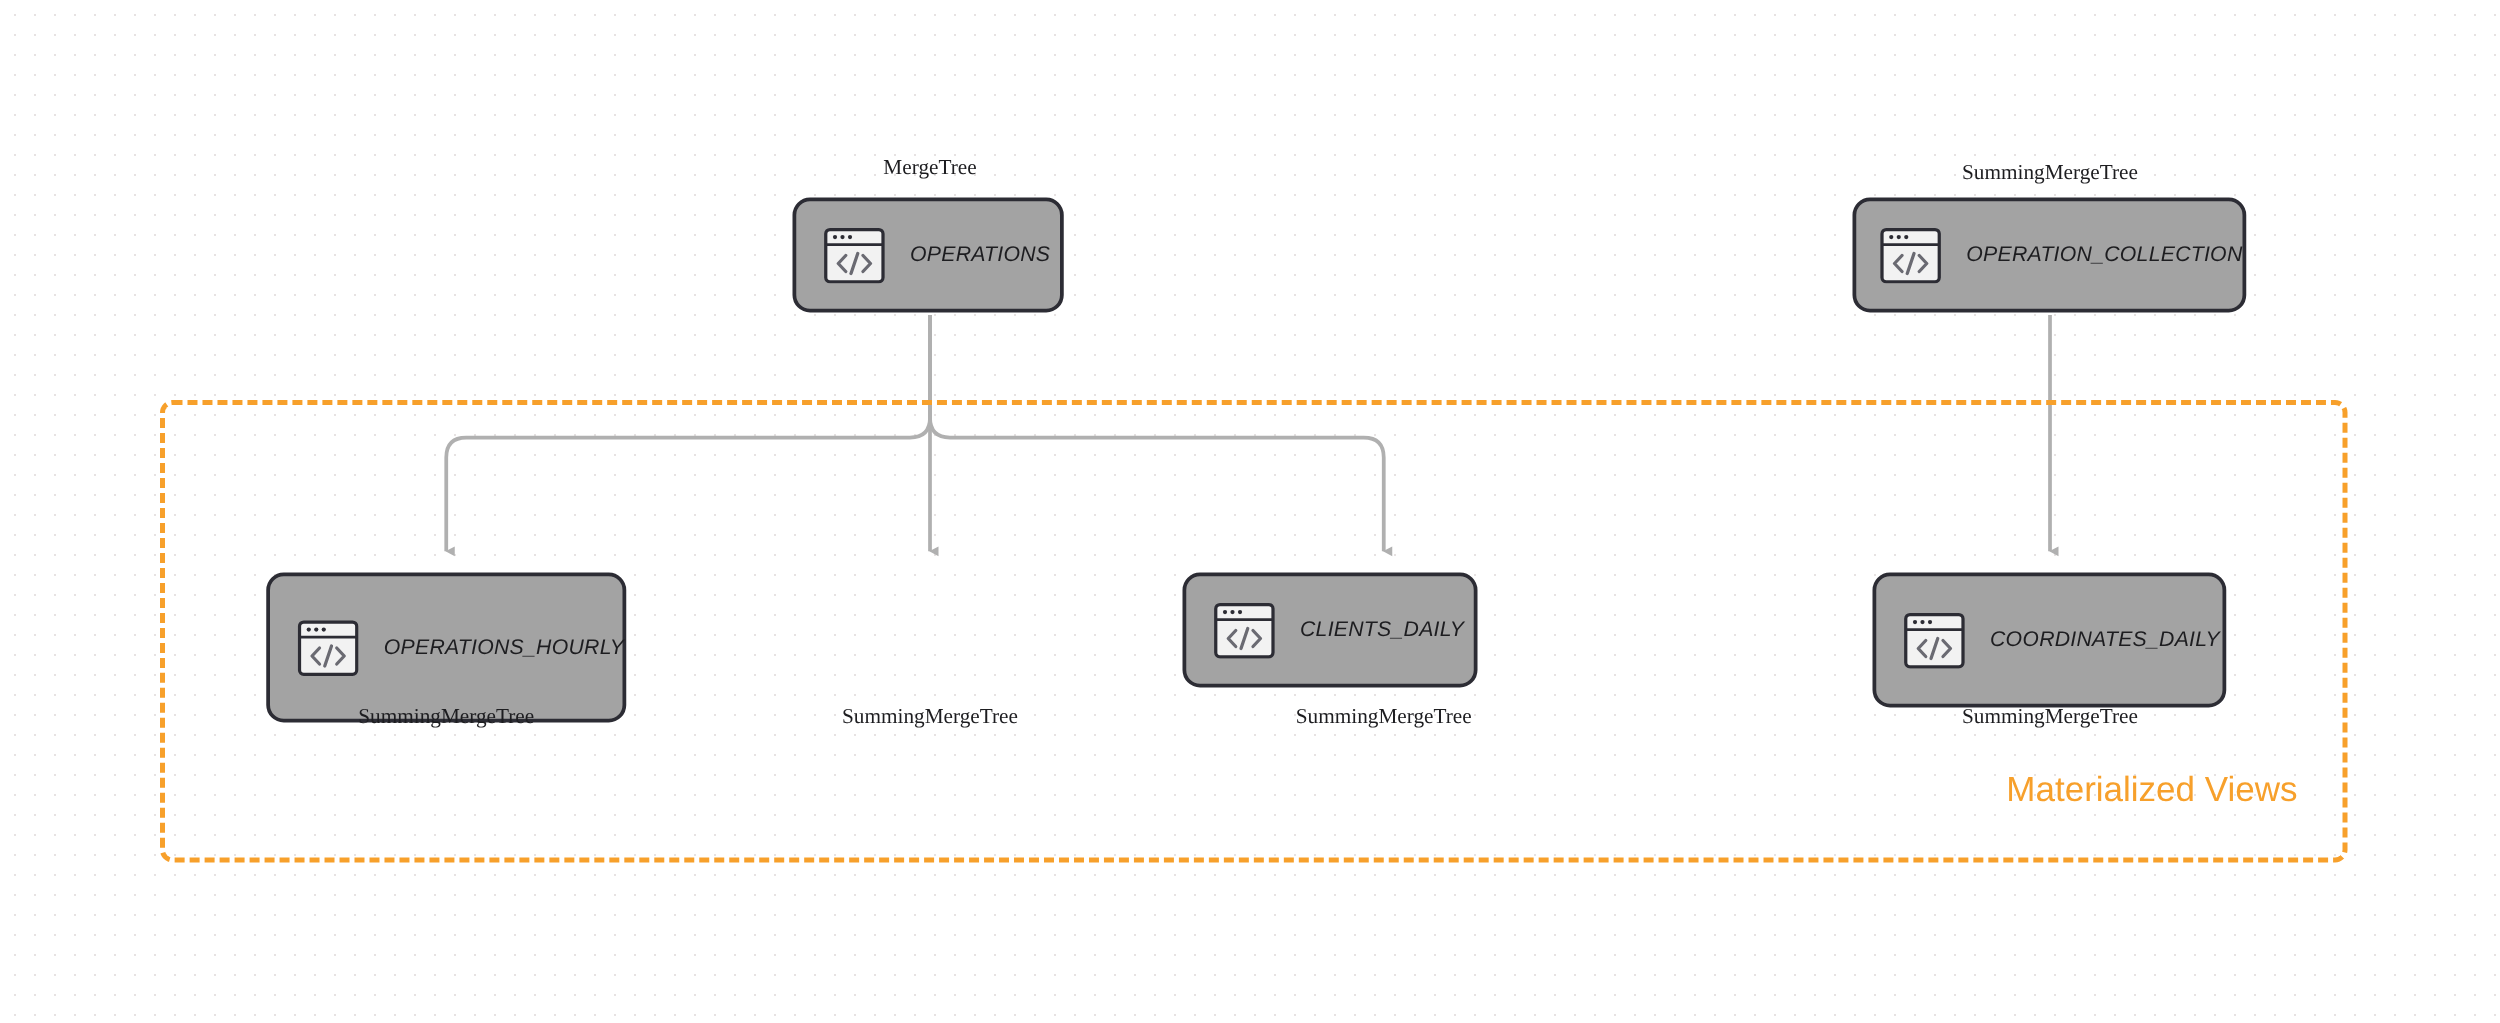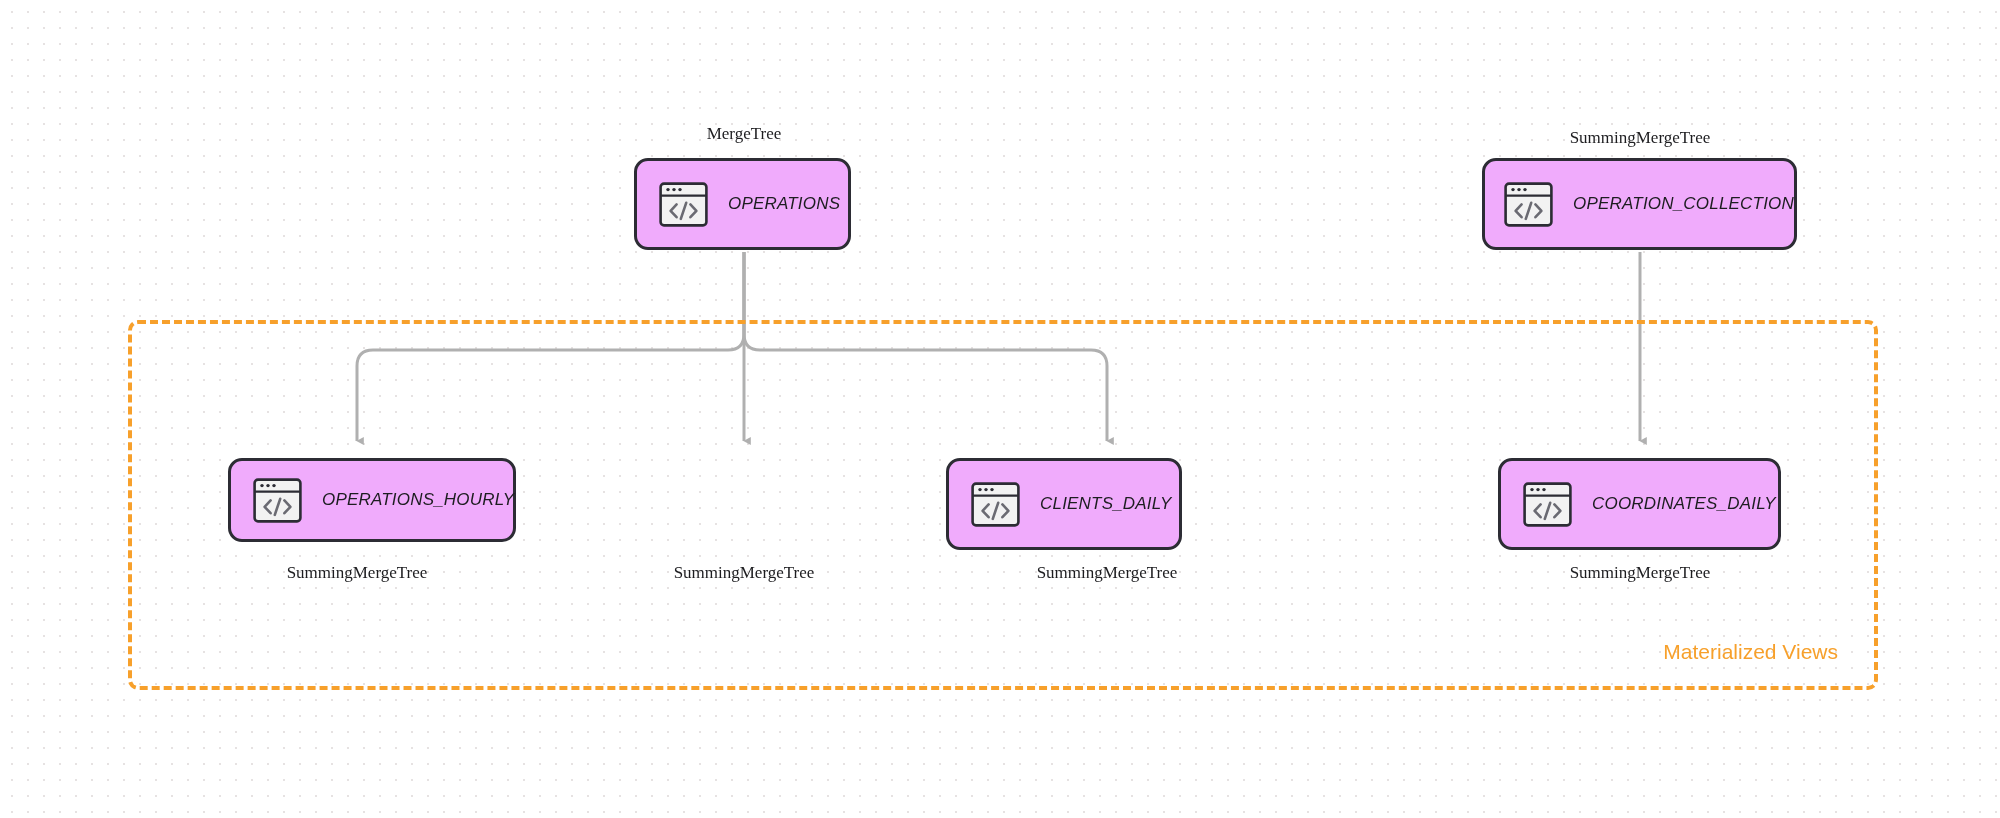--- a/index.html
+++ b/index.html
@@ -43,31 +43,31 @@
     top: 320px;
     width: 1750px;
     height: 370px;
     border: 4px dashed #f7a02b;
     border-radius: 10px;
   }
 
   .mv-group-label {
     position: absolute;
     right: 36px;
-    bottom: 22px;
+    bottom: 38px;
     color: #f7a02b;
-    font-size: 21px;
+    font-size: 28px;
     font-weight: 400;
     white-space: nowrap;
   }
 
   
   .node {
     position: absolute;
-    background: #f0abfc;
+    background: #a3a3a3;
     border: 3.5px solid #2c2c34;
     border-radius: 14px;
     display: flex;
     align-items: center;
     padding-left: 22px;
     gap: 20px;
   }
 
   .node-label {
     font-size: 17px;
@@ -146,21 +146,21 @@
       <circle cx="9" cy="7.6" r="1.7" fill="#2c2c34"></circle>
       <circle cx="15" cy="7.6" r="1.7" fill="#2c2c34"></circle>
       <circle cx="21" cy="7.6" r="1.7" fill="#2c2c34"></circle>
       <path d="M17.6,22.4 L11.6,28.8 L17.6,35.2" fill="none" stroke="#6a6a72" stroke-width="2.6" stroke-linecap="round" stroke-linejoin="round"></path>
       <path d="M31.4,22.4 L37.4,28.8 L31.4,35.2" fill="none" stroke="#6a6a72" stroke-width="2.6" stroke-linecap="round" stroke-linejoin="round"></path>
       <line x1="27.2" y1="20.8" x2="21.8" y2="36.8" stroke="#6a6a72" stroke-width="2.6" stroke-linecap="round"></line>
     </svg>
     <span class="node-label">OPERATION_COLLECTION</span>
   </div>
 
-  <div class="node" style="left:228px; top:458px; width:288px; height:84px;">
+  <div class="node" style="left:213px; top:458px; width:288px; height:120px;">
     <svg class="win-icon" viewBox="0 0 49 45" xmlns="http://www.w3.org/2000/svg">
       <rect x="1.6" y="1.6" width="45.8" height="41.8" rx="3.4" fill="#f2f2f2" stroke="#2c2c34" stroke-width="2.6"></rect>
       <line x1="1.6" y1="13.6" x2="47.4" y2="13.6" stroke="#2c2c34" stroke-width="2.2"></line>
       <circle cx="9" cy="7.6" r="1.7" fill="#2c2c34"></circle>
       <circle cx="15" cy="7.6" r="1.7" fill="#2c2c34"></circle>
       <circle cx="21" cy="7.6" r="1.7" fill="#2c2c34"></circle>
       <path d="M17.6,22.4 L11.6,28.8 L17.6,35.2" fill="none" stroke="#6a6a72" stroke-width="2.6" stroke-linecap="round" stroke-linejoin="round"></path>
       <path d="M31.4,22.4 L37.4,28.8 L31.4,35.2" fill="none" stroke="#6a6a72" stroke-width="2.6" stroke-linecap="round" stroke-linejoin="round"></path>
       <line x1="27.2" y1="20.8" x2="21.8" y2="36.8" stroke="#6a6a72" stroke-width="2.6" stroke-linecap="round"></line>
     </svg>
@@ -178,21 +178,21 @@
       <circle cx="15" cy="7.6" r="1.7" fill="#2c2c34"></circle>
       <circle cx="21" cy="7.6" r="1.7" fill="#2c2c34"></circle>
       <path d="M17.6,22.4 L11.6,28.8 L17.6,35.2" fill="none" stroke="#6a6a72" stroke-width="2.6" stroke-linecap="round" stroke-linejoin="round"></path>
       <path d="M31.4,22.4 L37.4,28.8 L31.4,35.2" fill="none" stroke="#6a6a72" stroke-width="2.6" stroke-linecap="round" stroke-linejoin="round"></path>
       <line x1="27.2" y1="20.8" x2="21.8" y2="36.8" stroke="#6a6a72" stroke-width="2.6" stroke-linecap="round"></line>
     </svg>
     <span class="node-label">CLIENTS_DAILY</span>
   </div>
   <div class="engine-caption" style="left:1107px; top:563px;">SummingMergeTree</div>
 
-  <div class="node" style="left:1498px; top:458px; width:283px; height:92px;">
+  <div class="node" style="left:1498px; top:458px; width:283px; height:108px;">
     <svg class="win-icon" viewBox="0 0 49 45" xmlns="http://www.w3.org/2000/svg">
       <rect x="1.6" y="1.6" width="45.8" height="41.8" rx="3.4" fill="#f2f2f2" stroke="#2c2c34" stroke-width="2.6"></rect>
       <line x1="1.6" y1="13.6" x2="47.4" y2="13.6" stroke="#2c2c34" stroke-width="2.2"></line>
       <circle cx="9" cy="7.6" r="1.7" fill="#2c2c34"></circle>
       <circle cx="15" cy="7.6" r="1.7" fill="#2c2c34"></circle>
       <circle cx="21" cy="7.6" r="1.7" fill="#2c2c34"></circle>
       <path d="M17.6,22.4 L11.6,28.8 L17.6,35.2" fill="none" stroke="#6a6a72" stroke-width="2.6" stroke-linecap="round" stroke-linejoin="round"></path>
       <path d="M31.4,22.4 L37.4,28.8 L31.4,35.2" fill="none" stroke="#6a6a72" stroke-width="2.6" stroke-linecap="round" stroke-linejoin="round"></path>
       <line x1="27.2" y1="20.8" x2="21.8" y2="36.8" stroke="#6a6a72" stroke-width="2.6" stroke-linecap="round"></line>
     </svg>

